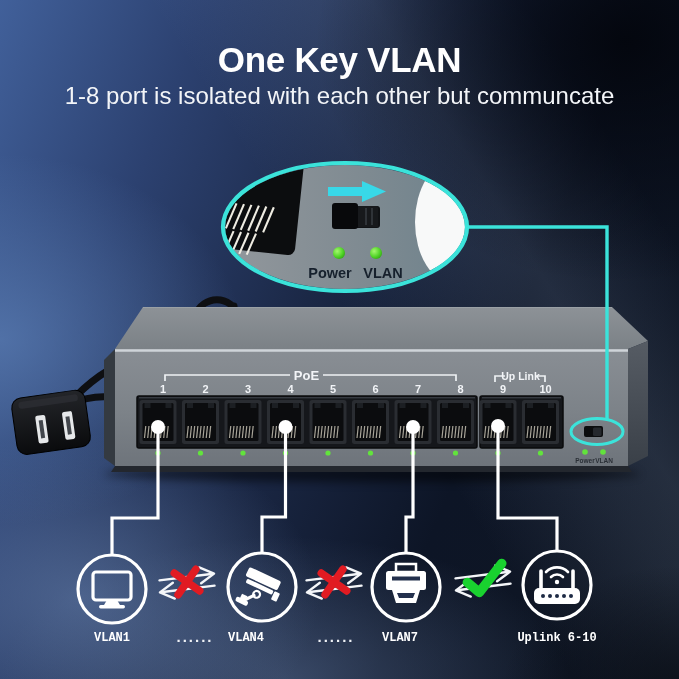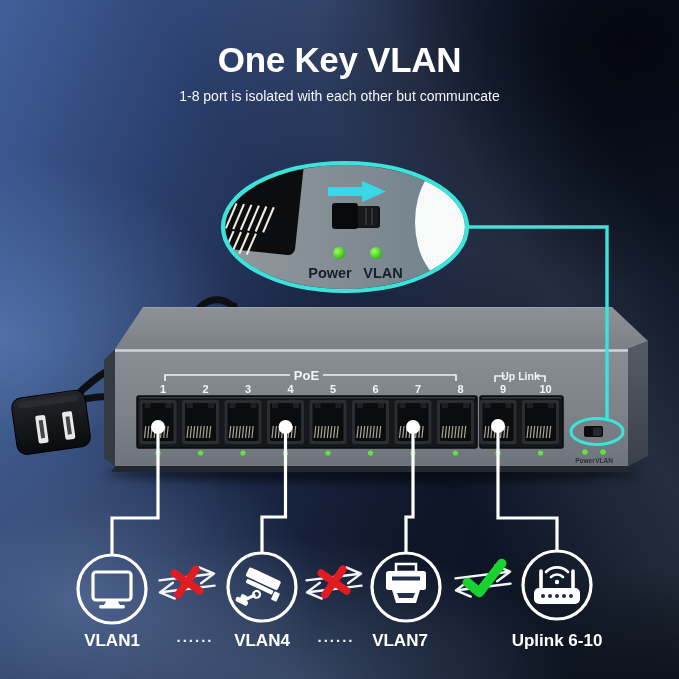--- a/index.html
+++ b/index.html
@@ -14,26 +14,26 @@
       radial-gradient(50% 35% at 12% 88%, rgba(108,135,180,.55), rgba(108,135,180,0) 70%),
       radial-gradient(60% 30% at 42% 100%, rgba(96,118,156,.5), rgba(96,118,156,0) 70%),
       linear-gradient(112deg, #41609a 0%, #2c4170 22%, #1b2846 45%, #0d1526 68%, #101723 100%);
   }
   .title{
     position:absolute;top:40px;left:0;width:100%;text-align:center;
     color:#ffffff;font-size:35px;font-weight:700;letter-spacing:-.3px;
   }
   .subtitle{
     position:absolute;top:84px;left:0;width:100%;text-align:center;
-    color:#f3f5f8;font-size:14px;line-height:24px;font-weight:400;
+    color:#f3f5f8;font-size:24px;line-height:24px;font-weight:400;
   }
   .scene{position:absolute;left:0;top:0;width:679px;height:679px;}
   .dev-label{
     position:absolute;top:631px;transform:translateX(-50%);
-    color:#ffffff;font-size:17px;font-weight:700;white-space:nowrap;
+    color:#ffffff;font-size:12px;font-weight:700;white-space:nowrap;font-family:Liberation Mono, monospace;
   }
   .dots{
     position:absolute;top:628px;transform:translateX(-50%);
     color:#eef1f5;font-size:15px;font-weight:900;letter-spacing:2px;white-space:nowrap;
   }
   
   text{font-family:"Liberation Sans","DejaVu Sans",sans-serif;}
   .pn{font-size:11px;font-weight:700;fill:#f2f4f7;}
   .grp{font-size:13px;font-weight:700;fill:#f2f4f7;}
   .grp2{font-size:10.5px;font-weight:700;fill:#f2f4f7;}
@@ -303,17 +303,17 @@
       </g>
       <ellipse cx="345" cy="227" rx="122" ry="64" fill="none" stroke="#3be3da" stroke-width="4.2"></ellipse>
     </g>
 
     <path d="M467,227 H607 V419" fill="none" stroke="#3be3da" stroke-width="3.4"></path>
     <ellipse cx="597" cy="431.5" rx="26" ry="13" fill="none" stroke="#3be3da" stroke-width="3"></ellipse>
   </svg>
 
   <div class="dev-label" style="left:112px">VLAN1</div>
   <div class="dots" style="left:195px">......</div>
-  <div class="dev-label" style="left:262px">VLAN4</div>
+  <div class="dev-label" style="left:246px">VLAN4</div>
   <div class="dots" style="left:336px">......</div>
   <div class="dev-label" style="left:400px">VLAN7</div>
   <div class="dev-label" style="left:557px">Uplink 6-10</div>
 </div>
 
 </body></html>

